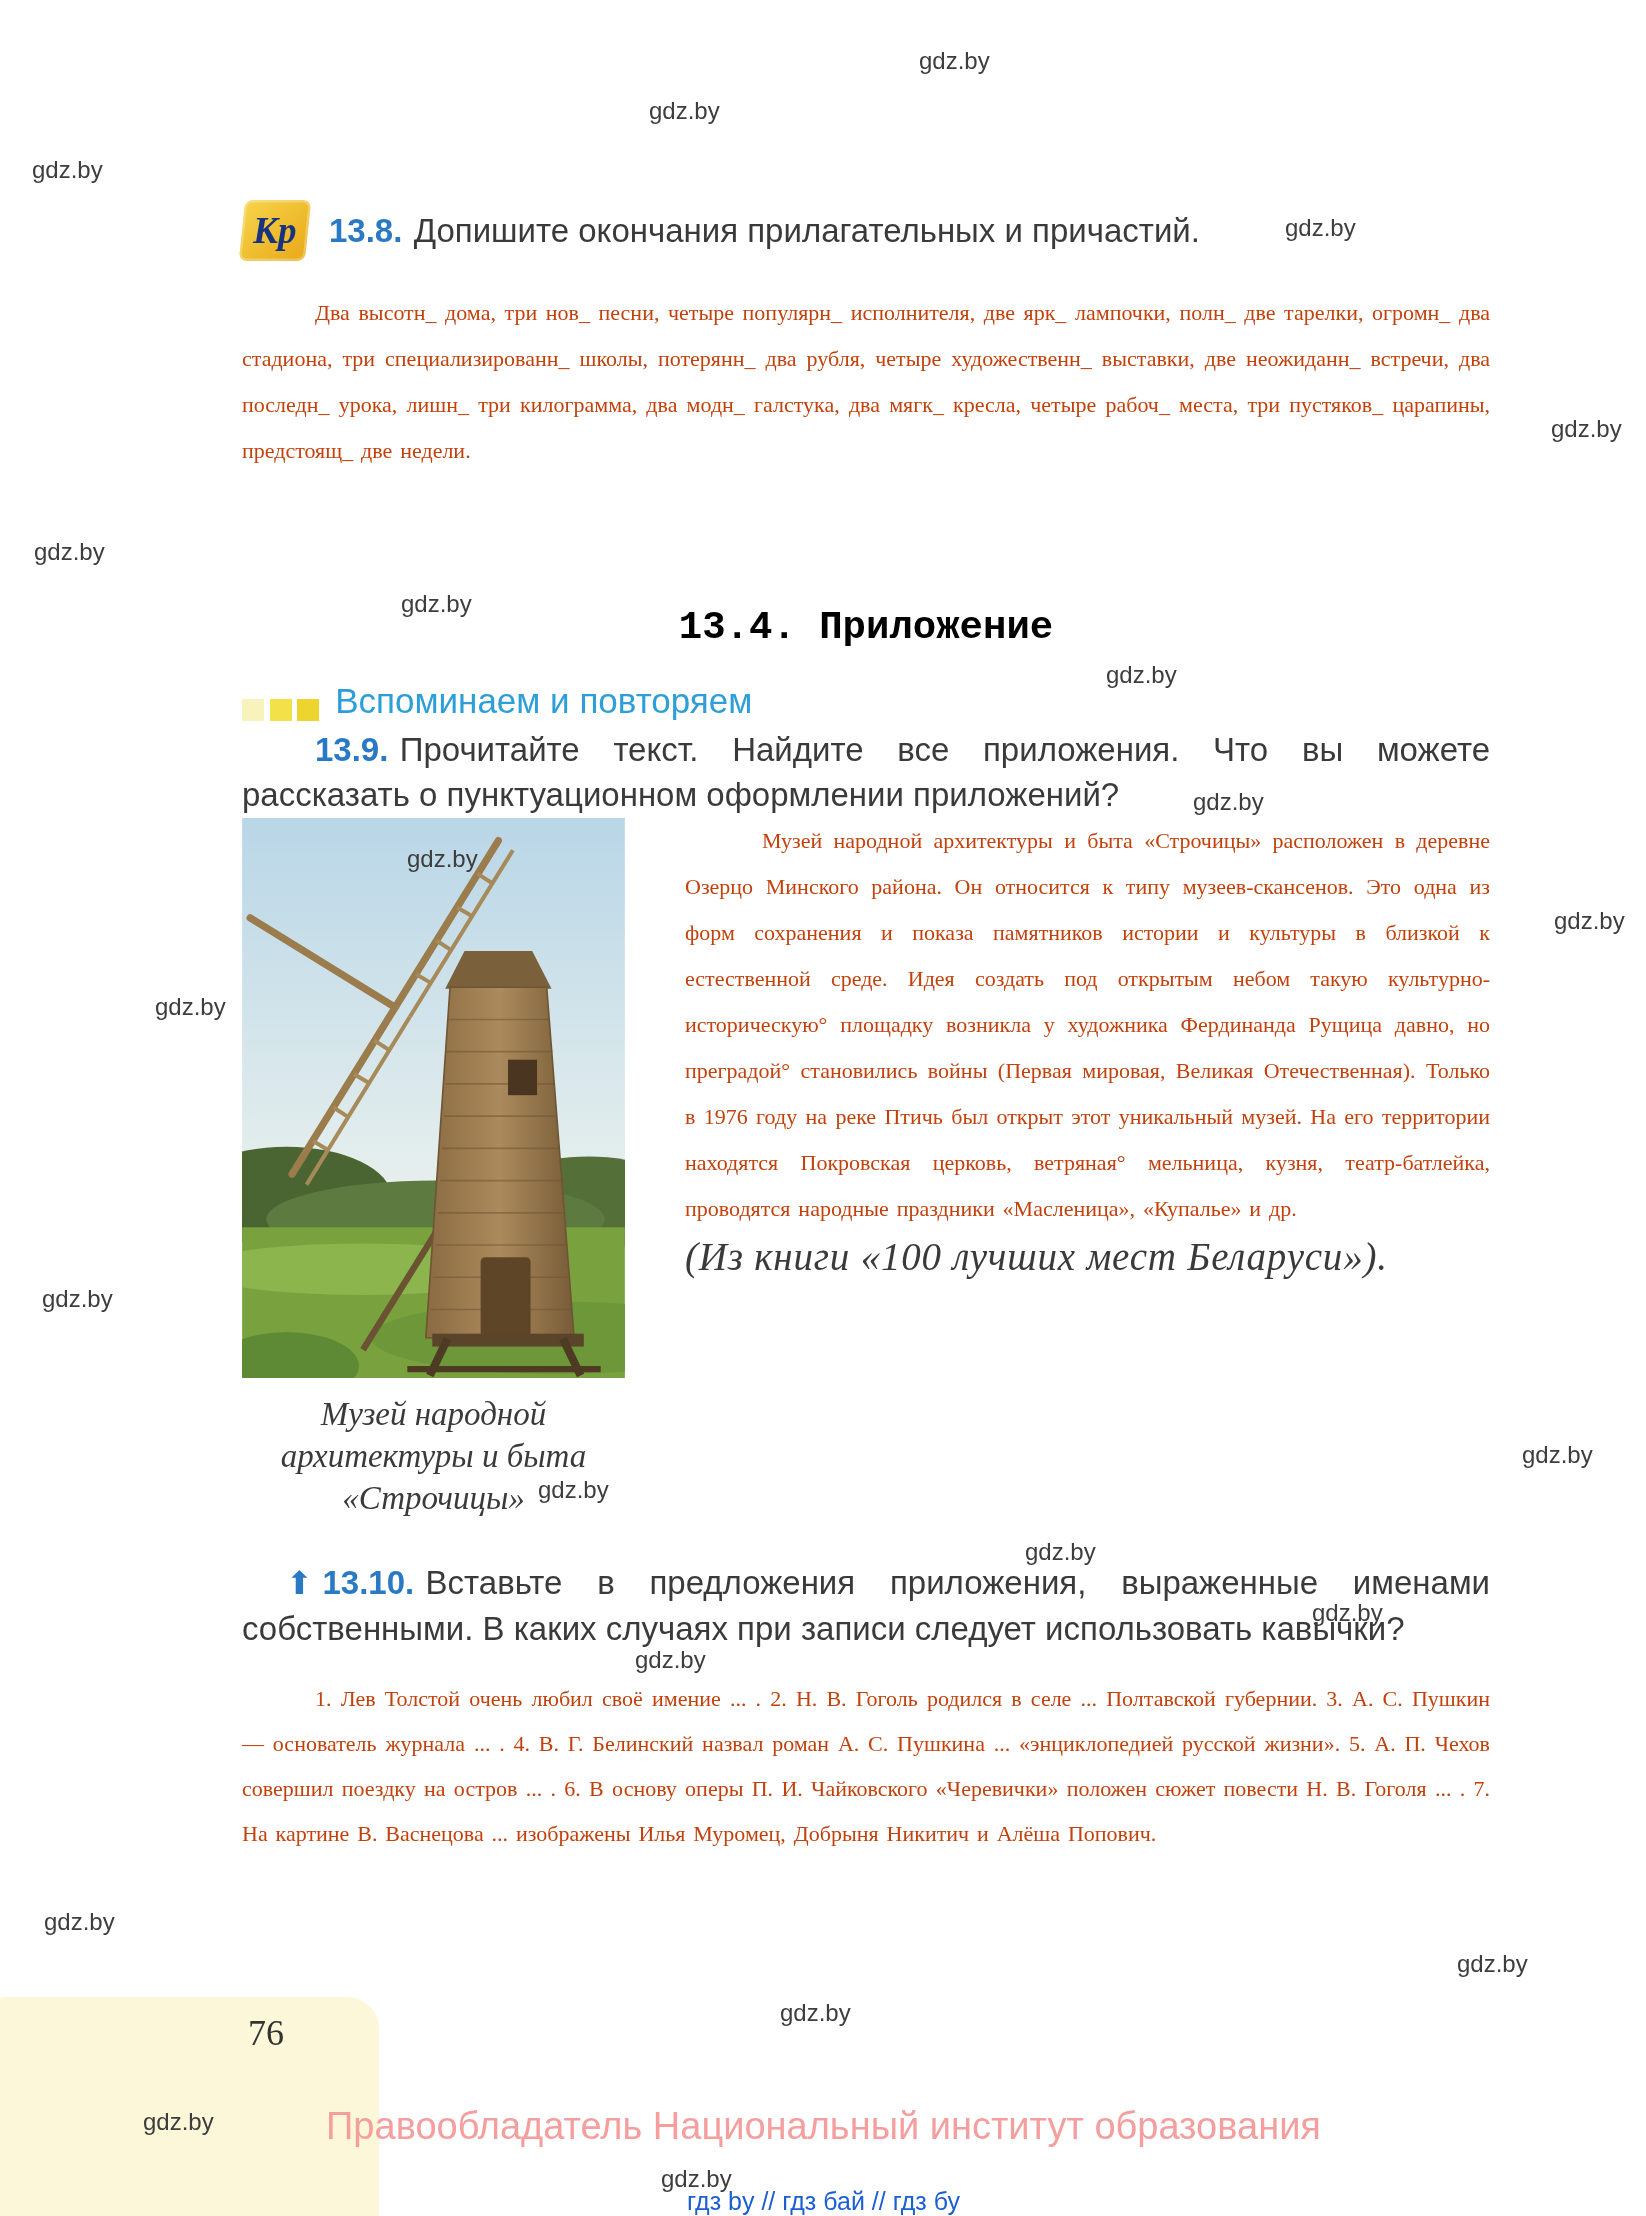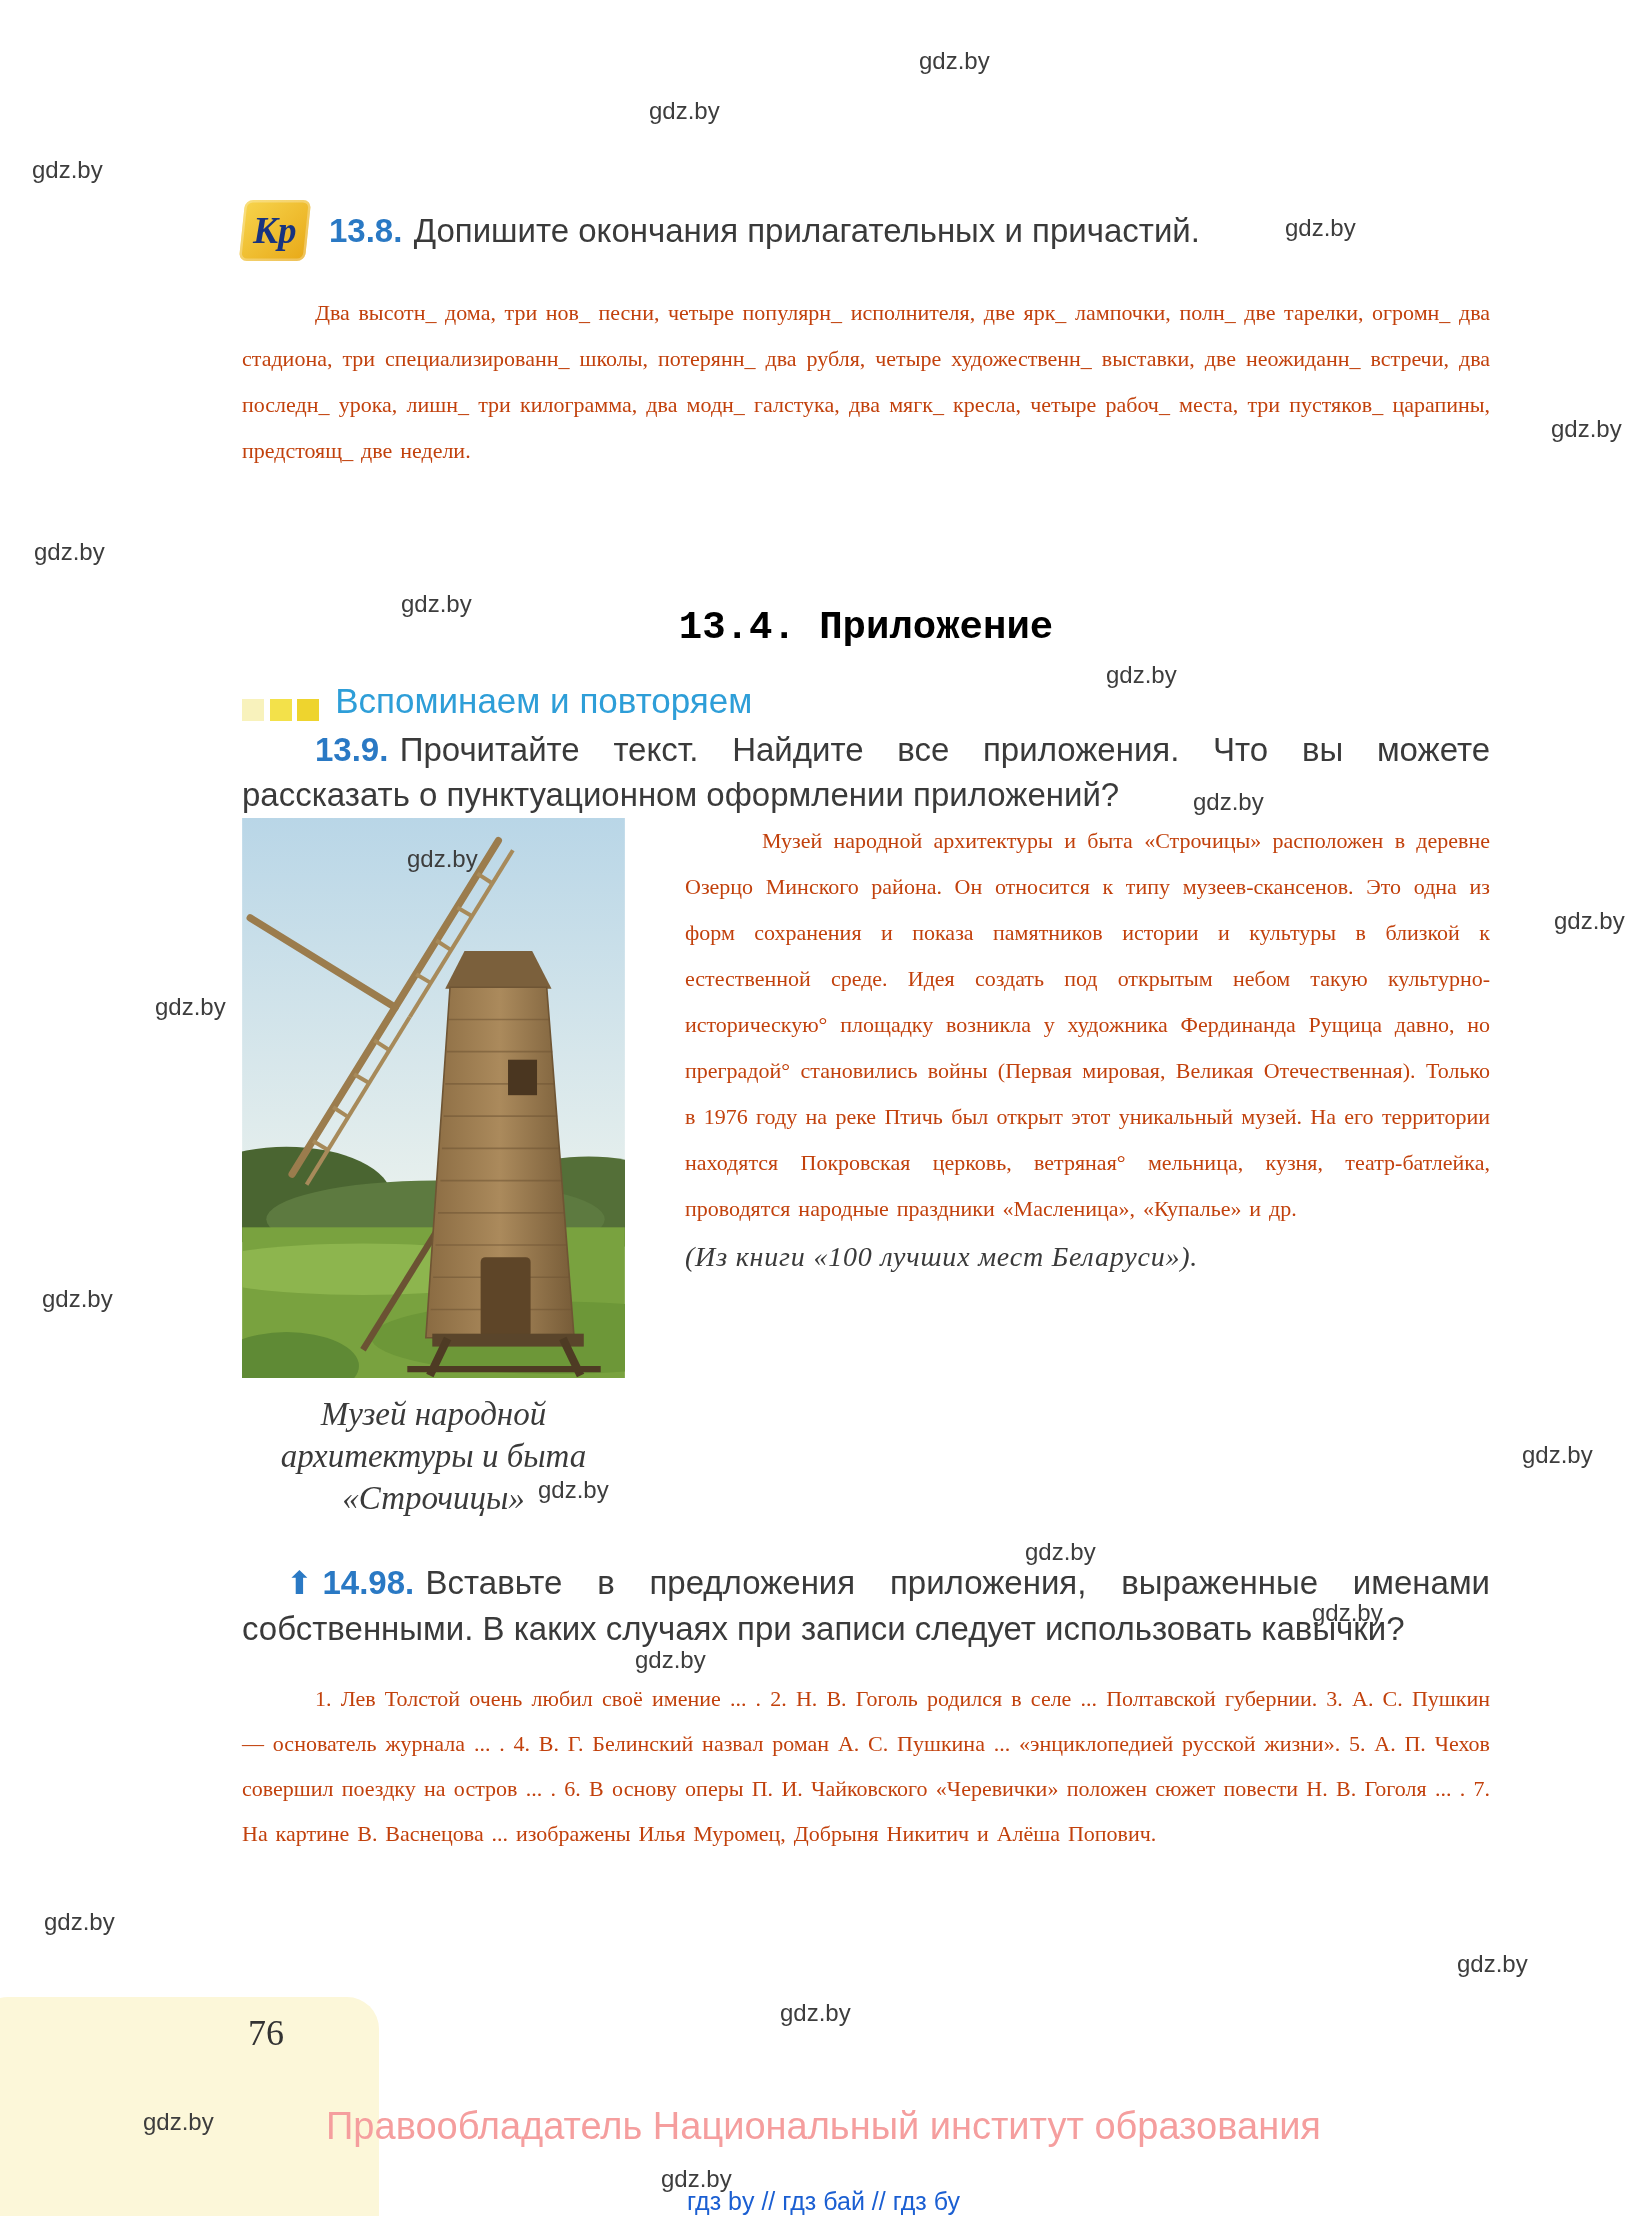--- a/index.html
+++ b/index.html
@@ -35,21 +35,21 @@
   .sq1{background:#f8f2bc;}
   .sq2{background:#f3e14a;}
   .sq3{background:#eed42e;}
   
   .twocol{display:flex;align-items:flex-start;}
   .leftcol{flex:0 0 383px;width:383px;}
   .rightcol{flex:1;margin-left:60px;}
   .photo{display:block;width:383px;height:560px;}
   .caption{width:322px;margin:14.5px auto 0;text-align:center;font-style:italic;
            font-size:33px;line-height:42px;color:#3a3a3a;}
-  .source{font-style:italic;font-size:28px;line-height:46px;letter-spacing:0.8px;margin-top:1.6px;}
+  .source{font-style:italic;font-size:39px;line-height:46px;letter-spacing:0.8px;margin-top:1.6px;}
   .arrow-icon{color:#2a79c4;font-family:"DejaVu Sans",sans-serif;font-size:32px;margin-right:9.7px;}
   
   .cream-box{position:absolute;left:-24px;top:1997px;width:403px;height:266px;
              background:#fcf7d9;border-radius:32px;z-index:4;}
   .page-num{position:absolute;left:248px;top:2012px;font-family:"Liberation Serif",serif;
             font-size:36px;color:#333333;z-index:10;}
   .copyright{position:absolute;left:0;top:2105px;width:100%;text-align:center;
              font-family:"Liberation Sans",sans-serif;font-size:38px;color:#f59e9e;z-index:10;}
   .bottom-links{position:absolute;left:0;top:2187px;width:100%;text-align:center;
                 font-family:"Liberation Sans",sans-serif;font-size:25px;color:#1b5fd2;z-index:10;}
@@ -183,21 +183,21 @@
       </svg>
       <div class="caption">Музей народной архитектуры и быта «Строчицы»</div>
     </div>
     <div class="rightcol">
       <p class="serif-body" style="margin:0;text-indent:77px;">Музей народной архитектуры и быта «Строчицы» расположен в деревне Озерцо Минского района. Он относится к типу музеев-скансенов. Это одна из форм сохранения и показа памятников истории и культуры в близкой к естественной среде. Идея создать под открытым небом такую культурно-историческую° площадку возникла у художника Фердинанда Рущица давно, но преградой° становились войны (Первая мировая, Великая Отечественная). Только в 1976 году на реке Птичь был открыт этот уникальный музей. На его территории находятся Покровская церковь, ветряная° мельница, кузня, театр-батлейка, проводятся народные праздники «Масленица», «Купалье» и др.</p>
       <p class="source">(Из книги «100 лучших мест Беларуси»).</p>
     </div>
   </div>
 
   <p class="block sans indent-sm" style="top:1560px;margin:0;text-align:justify;">
-    <span class="arrow-icon">⬆</span><span class="tnum">14.98.</span><span>Вставьте в предложения приложения, выраженные именами собственными. В каких случаях при записи следует использовать кавычки?</span>
+    <span class="arrow-icon">⬆</span><span class="tnum">13.10.</span><span>Вставьте в предложения приложения, выраженные именами собственными. В каких случаях при записи следует использовать кавычки?</span>
   </p>
 
   <p class="block serif-body indent" style="top:1676px;margin:0;line-height:45px;">1. Лев Толстой очень любил своё имение ... . 2. Н. В. Гоголь родился в селе ... Полтавской губернии. 3. А. С. Пушкин — основатель журнала ... . 4. В. Г. Белинский назвал роман А. С. Пушкина ... «энциклопедией русской жизни». 5. А. П. Чехов совершил поездку на остров ... . 6. В основу оперы П. И. Чайковского «Черевички» положен сюжет повести Н. В. Гоголя ... . 7. На картине В. Васнецова ... изображены Илья Муромец, Добрыня Никитич и Алёша Попович.</p>
 
   <div class="cream-box"></div>
   <div class="page-num">76</div>
   <div class="copyright">Правообладатель Национальный институт образования</div>
   <div class="bottom-links">гдз by  //  гдз бай  //  гдз бу</div>
 
 </div>

